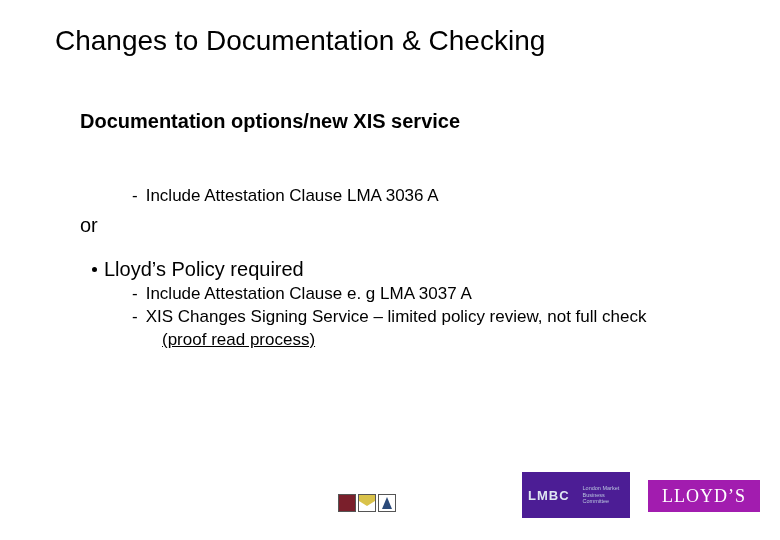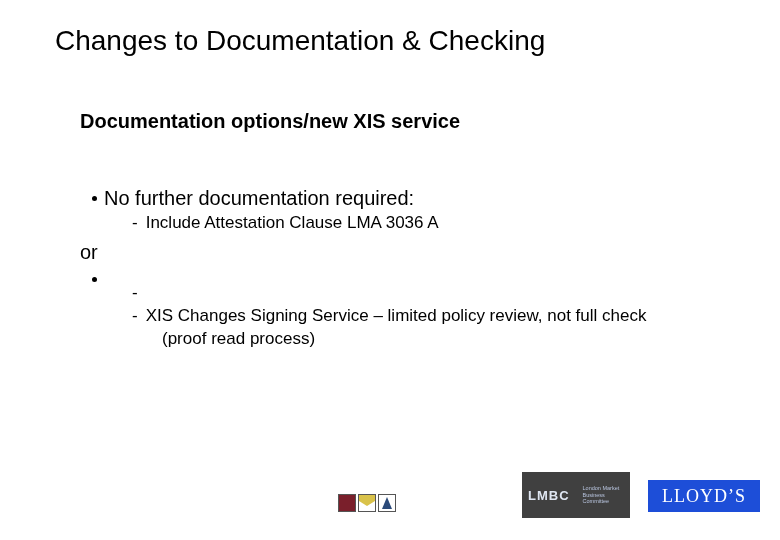--- a/index.html
+++ b/index.html
@@ -63,26 +63,27 @@
     line-height: 1.35;
   }
   .dash {
     margin-right: 8px;
     flex: 0 0 auto;
   }
   .or-row {
     margin-left: 0;
     font-size: 20px;
     margin-top: 4px;
-    margin-bottom: 0;
+    margin-bottom: 17px;
   }
   .sub-indent {
     margin-left: 82px;
     font-size: 17px;
     line-height: 1.35;
+    text-decoration: underline;
   }
 
   
   .logos {
     position: absolute;
     left: 0;
     bottom: 22px;
     width: 780px;
     height: 52px;
   }
@@ -125,21 +126,21 @@
     border-right: 5px solid transparent;
     border-bottom: 12px solid #2b4a7a;
   }
 
   .logo-lmbc {
     position: absolute;
     right: 150px;
     bottom: 0;
     width: 108px;
     height: 46px;
-    background: #404040;
+    background: #4c1d95;
     color: #dfe6f2;
     font-size: 7px;
     box-sizing: border-box;
     padding: 5px 6px;
     display: flex;
     flex-direction: row;
     gap: 13px;
   }
   .lmbc-big {
     font-size: 13px;
@@ -154,57 +155,55 @@
     color: #b8c4de;
     align-self: center;
   }
 
   .logo-lloyds {
     position: absolute;
     right: 20px;
     bottom: 6px;
     width: 112px;
     height: 32px;
-    background: #1d4ed8;
+    background: #a21caf;
     color: #ffffff;
     font-family: Georgia, 'Times New Roman', serif;
     font-size: 18px;
     letter-spacing: 1px;
     display: flex;
     align-items: center;
     justify-content: center;
   }
 </style>
 </head>
 <body>
 
 <div class="slide">
 
   <div class="title">Changes to Documentation &amp; Checking</div>
 
   <div class="subtitle">Documentation options/new XIS service</div>
 
   <div class="body">
 
-    <div class="bullet-row">
-      <div class="bullet-dot"></div>
-      <div>No further documentation required:</div>
-    </div>
     <div class="sub-row">
       <div class="dash">-</div>
       <div>Include Attestation Clause LMA 3036 A</div>
     </div>
 
     <div class="or-row">or</div>
 
     <div class="bullet-row">
       <div class="bullet-dot"></div>
+      <div>Lloyd’s Policy required</div>
     </div>
     <div class="sub-row">
       <div class="dash">-</div>
+      <div>Include Attestation Clause e. g LMA 3037 A</div>
     </div>
     <div class="sub-row">
       <div class="dash">-</div>
       <div>XIS Changes Signing Service – limited policy review, not full check</div>
     </div>
     <div class="sub-indent">(proof read process)</div>
 
   </div>
 
   <div class="logos">

